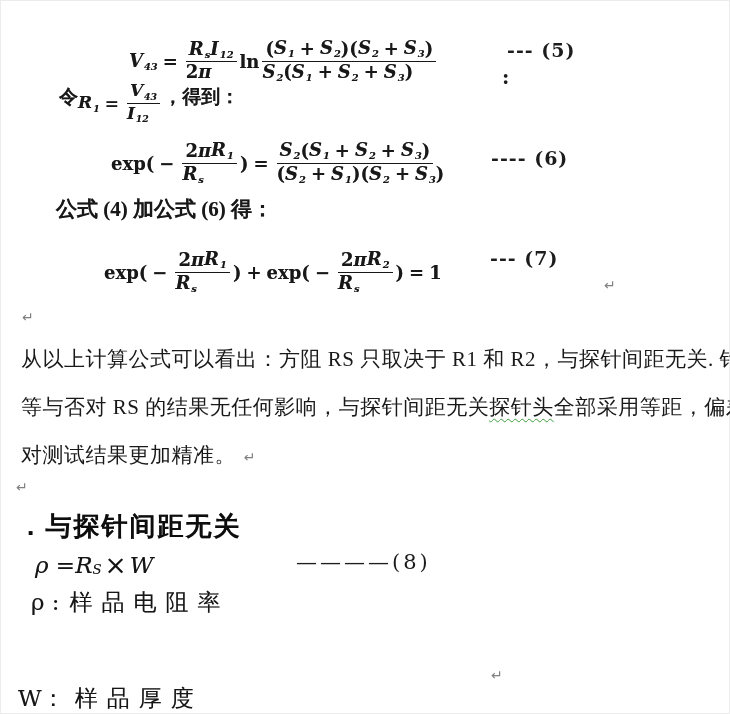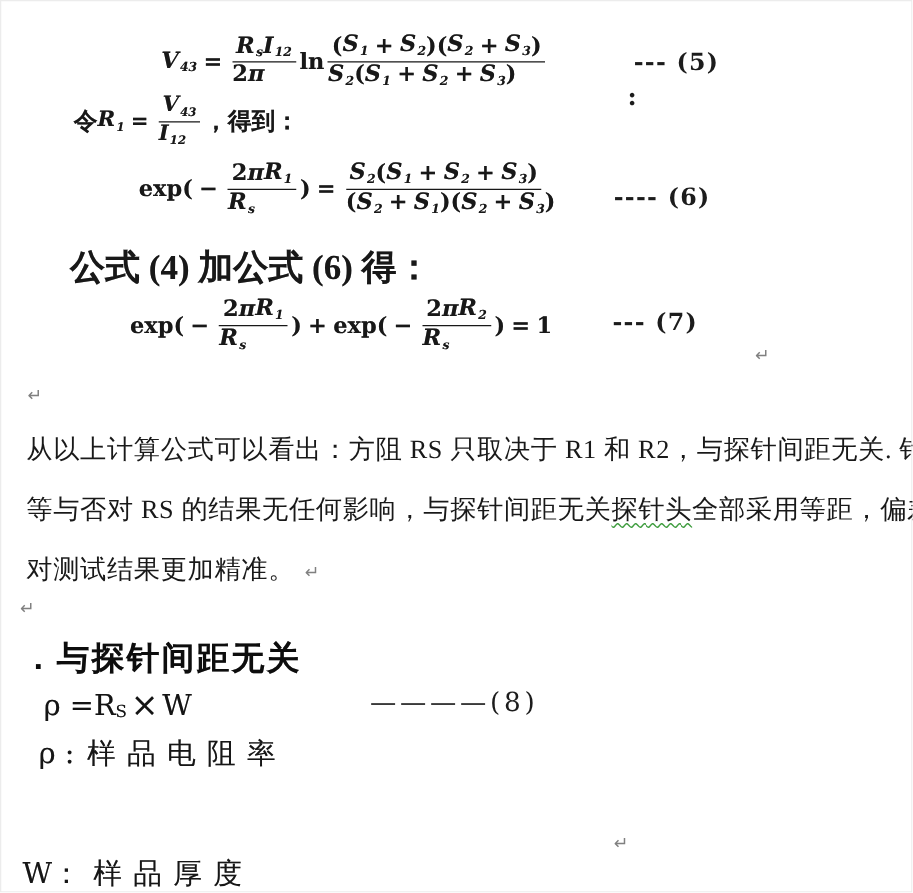--- a/index.html
+++ b/index.html
@@ -9,21 +9,21 @@
   }
   .page{position:absolute;inset:0;border:1px solid #ececec;background:#fff;}
 
   
   .eq{
     position:absolute;display:flex;align-items:center;
     font-family:"DejaVu Serif",serif;font-size:18px;font-weight:bold;color:#181818;
     filter:blur(0.3px);text-shadow:0 0 0.5px rgba(10,10,10,.45);
     white-space:nowrap;
   }
-  [data-formula]{display:inline-flex;align-items:center;}
+  [data-formula]{display:inline-flex;align-items:center;margin-top:12px;}
   .mi{font-style:italic;}
   .mt{font-style:normal;}
   .mo{margin:0 5px;font-style:normal;}
   .msub{font-size:0.55em;vertical-align:-0.35em;margin-left:1px;}
   .mfrac{display:inline-flex;flex-direction:column;align-items:flex-start;margin:0 3px;line-height:1.05;}
   .fnum{border-bottom:1.6px solid #181818;padding:0 3px 1px;display:inline-flex;align-items:center;}
   .fden{padding-top:1px;display:inline-flex;align-items:center;}
   .cjk{font-family:"Liberation Serif",serif;font-weight:600;font-size:19px;}
 
   .marker{
@@ -49,21 +49,21 @@
 
   
   .heading{
     position:absolute;left:26px;top:508px;
     font-family:"Liberation Sans",sans-serif;font-weight:bold;font-size:26px;
     color:#0d0d0d;letter-spacing:2px;text-shadow:0 0 0.5px rgba(0,0,0,.5);white-space:nowrap;
   }
   .eq8{
     position:absolute;left:34px;top:548px;
     font-family:"DejaVu Serif",serif;font-size:23px;color:#141414;
-    text-shadow:0 0 0.5px rgba(0,0,0,.4);white-space:nowrap;
+    text-shadow:0 0 0.5px rgba(0,0,0,.4);white-space:nowrap;font-style:italic;
   }
   .eq8 .defsub{font-size:0.58em;vertical-align:-0.12em;}
   .eq8 .times{font-size:1.15em;margin:0 3px;vertical-align:-0.05em;}
   .m8{
     position:absolute;left:295px;top:549px;
     font-family:"DejaVu Serif",serif;font-size:21px;color:#1c1c1c;letter-spacing:3px;white-space:nowrap;
   }
   .def{
     position:absolute;font-family:"DejaVu Serif",serif;font-size:23px;color:#161616;
     text-shadow:0 0 0.5px rgba(0,0,0,.35);white-space:nowrap;
@@ -174,21 +174,21 @@
           <span class="mi">S<span class="msub">2</span></span>
           <span class="mo">+</span>
           <span class="mi">S<span class="msub">3</span></span>
           <span class="mt">)</span>
         </span>
       </span>
     </div>
   <div class="marker" style="left:490px;top:146px;">---- (6)</div>
 
   <div class="eq" style="left:55px;top:194px;font-size:21px;">
-    <span class="cjk" style="font-size:28px;">公式 (4) 加公式 (6) 得：</span>
+    <span class="cjk" style="font-size:21px;">公式 (4) 加公式 (6) 得：</span>
   </div>
 
   <div class="eq" style="left:103px;top:234px;height:50px;" data-formula="formulas.eq7.tokens">
       <span class="mt">exp(</span>
       <span class="mo">−</span>
       <span class="mfrac">
         <span class="fnum">
           <span class="mt">2</span>
           <span class="mi">π</span>
           <span class="mi">R<span class="msub">1</span></span>

